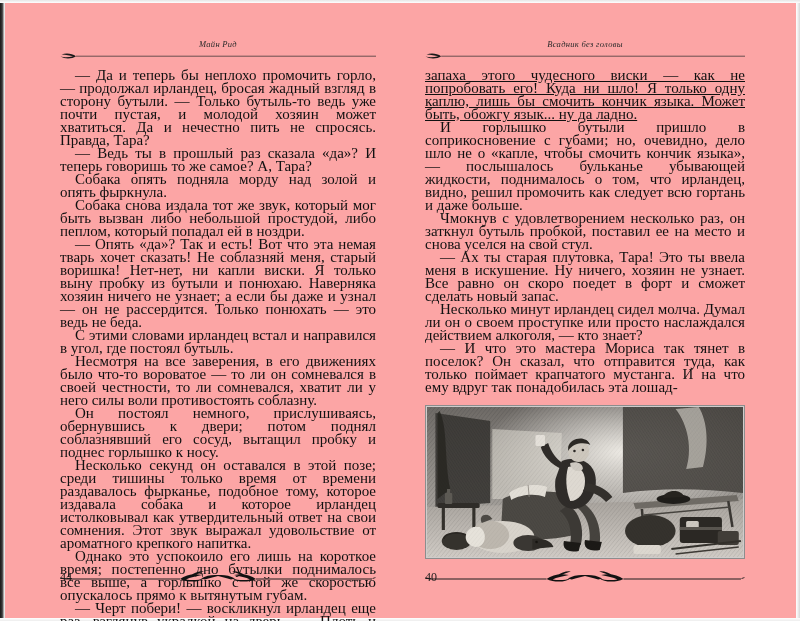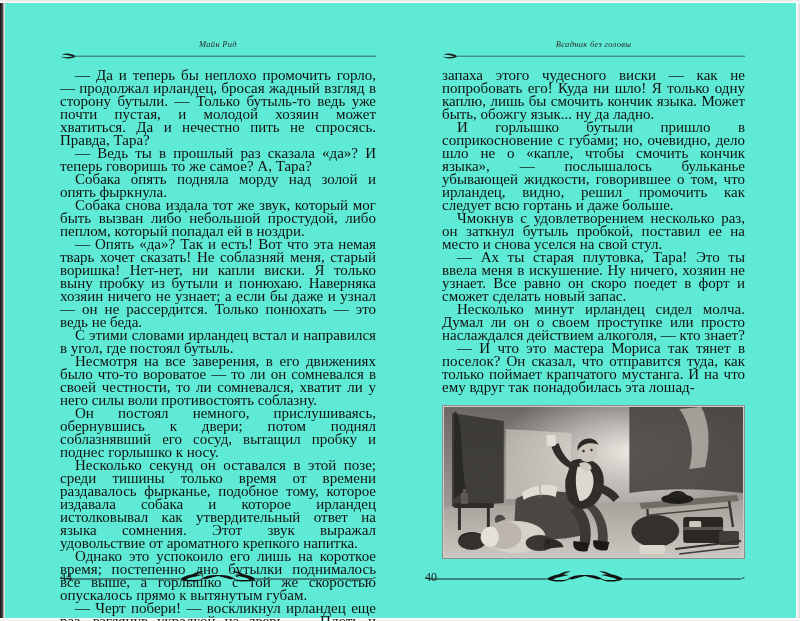--- a/index.html
+++ b/index.html
@@ -12,21 +12,21 @@
     height: 621px;
     overflow: hidden;
     font-family: "Liberation Serif", "DejaVu Serif", serif;
     color: #1a1a1a;
   }
 
   .spread {
     position: relative;
     width: 800px;
     height: 621px;
-    background: #5eead4;
+    background: #fca5a5;
     box-sizing: border-box;
     border-radius: 11px;
   }
 
   
   .edge-left {
     position: absolute;
     left: 0; top: 0;
     width: 5px; height: 621px;
     background: linear-gradient(to right, #181818 0%, #3a3a3a 45%, #cfcfcf 80%, #ffffff 100%);
@@ -60,21 +60,21 @@
   .page-left  { left: 8px; }
   .page-right { left: 400px; }
 
   .page-inner {
     position: absolute;
     left: 52px;
     right: 22px;
     top: 38px;
   }
   .page-right .page-inner {
-    left: 42px;
+    left: 25px;
     right: 45px;
   }
 
   
   .runhead {
     position: relative;
     height: 26px;
   }
   .runhead-title {
     font-style: italic;
@@ -106,20 +106,21 @@
     text-justify: inter-word;
     color: #111111;
     -webkit-font-smoothing: none;
   }
   .body-text p {
     margin: 0;
     text-indent: 15px;
   }
   .body-text p.cont {
     text-indent: 0;
+    text-decoration: underline;
   }
 
   
   .figure {
     margin-top: 11px;
     width: 100%;
     border: 1px solid #8d8d8d;
     background: #cfcccb;
     box-sizing: border-box;
     padding: 1px;
@@ -186,21 +187,21 @@
 
       <div class="body-text">
         <p>— Да и теперь бы неплохо промочить горло, — продолжал ирландец, бросая жадный взгляд в сторону бутыли. — Только бутыль-то ведь уже почти пустая, и молодой хозяин может хватиться. Да и нечестно пить не спросясь. Правда, Тара?</p>
         <p>— Ведь ты в прошлый раз сказала «да»? И теперь говоришь то же самое? А, Тара?</p>
         <p>Собака опять подняла морду над золой и опять фыркнула.</p>
         <p>Собака снова издала тот же звук, который мог быть вызван либо небольшой простудой, либо пеплом, который попадал ей в ноздри.</p>
         <p>— Опять «да»? Так и есть! Вот что эта немая тварь хочет сказать! Не соблазняй меня, старый воришка! Нет-нет, ни капли виски. Я только выну пробку из бутыли и понюхаю. Наверняка хозяин ничего не узнает; а если бы даже и узнал — он не рассердится. Только понюхать — это ведь не беда.</p>
         <p>С этими словами ирландец встал и направился в угол, где постоял бутыль.</p>
         <p>Несмотря на все заверения, в его движениях было что-то вороватое — то ли он сомневался в своей честности, то ли сомневался, хватит ли у него силы воли противостоять соблазну.</p>
         <p>Он постоял немного, прислушиваясь, обернувшись к двери; потом поднял соблазнявший его сосуд, вытащил пробку и поднес горлышко к носу.</p>
-        <p>Несколько секунд он оставался в этой позе; среди тишины только время от времени раздавалось фырканье, подобное тому, которое издавала собака и которое ирландец истолковывал как утвердительный ответ на языка сомнения. Этот звук выражал удовольствие от ароматного крепкого напитка.</p>
+        <p>Несколько секунд он оставался в этой позе; среди тишины только время от времени раздавалось фырканье, подобное тому, которое издавала собака и которое ирландец истолковывал как утвердительный ответ на свои сомнения. Этот звук выражал удовольствие от ароматного крепкого напитка.</p>
         <p>Однако это успокоило его лишь на короткое время; постепенно дно бутылки поднималось все выше, а горлышко с той же скоростью опускалось прямо к вытянутым губам.</p>
         <p>— Черт побери! — воскликнул ирландец еще раз, взглянув украдкой на дверь. — Плоть и кровь не устоят против</p>
       </div>
     </div>
 
     <div class="folio">
       <svg viewBox="0 0 316 18" preserveAspectRatio="none">
         <path d="M4 10 L120 10" stroke="#1e1e1e" stroke-width="1.1" fill="none"></path>
         <path d="M196 10 L312 10" stroke="#1e1e1e" stroke-width="1.1" fill="none"></path>
         <path d="M4 10 C2.6 8.6, 1.2 8.4, 0 8.8 C1.4 9.4, 2.8 9.8, 4 10 Z" fill="#111"></path>
@@ -231,21 +232,21 @@
           <svg viewBox="0 0 316 9" preserveAspectRatio="none">
             <path d="M16 4.2 L316 4.2" stroke="#2b2b2b" stroke-width="0.7" fill="none"></path>
             <path d="M16 4.2 C12 1.2, 6 0.6, 1.5 2.4 C6 2.8, 10 3.4, 13 4.3
                      C9 5.4, 4 5.6, 0.5 4.6 C5 7.2, 12 7.0, 16 4.2 Z" fill="#1a1a1a"></path>
           </svg>
         </div>
       </div>
 
       <div class="body-text">
         <p class="cont">запаха этого чудесного виски — как не попробовать его! Куда ни шло! Я только одну каплю, лишь бы смочить кончик языка. Может быть, обожгу язык... ну да ладно.</p>
-        <p>И горлышко бутыли пришло в соприкосновение с губами; но, очевидно, дело шло не о «капле, чтобы смочить кончик языка», — послышалось бульканье убывающей жидкости, говорившее о том, что ирландец, видно, решил промочить как следует всю гортань и даже больше.</p>
+        <p>И горлышко бутыли пришло в соприкосновение с губами; но, очевидно, дело шло не о «капле, чтобы смочить кончик языка», — послышалось бульканье убывающей жидкости, поднималось о том, что ирландец, видно, решил промочить как следует всю гортань и даже больше.</p>
         <p>Чмокнув с удовлетворением несколько раз, он заткнул бутыль пробкой, поставил ее на место и снова уселся на свой стул.</p>
         <p>— Ах ты старая плутовка, Тара! Это ты ввела меня в искушение. Ну ничего, хозяин не узнает. Все равно он скоро поедет в форт и сможет сделать новый запас.</p>
         <p>Несколько минут ирландец сидел молча. Думал ли он о своем проступке или просто наслаждался действием алкоголя, — кто знает?</p>
         <p>— И что это мастера Мориса так тянет в поселок? Он сказал, что отправится туда, как только поймает крапчатого мустанга. И на что ему вдруг так понадобилась эта лошад-</p>
       </div>
 
       <div class="figure">
         <div class="figure-frame">
           <svg viewBox="0 0 300 150" preserveAspectRatio="none" role="img">
             <defs>

